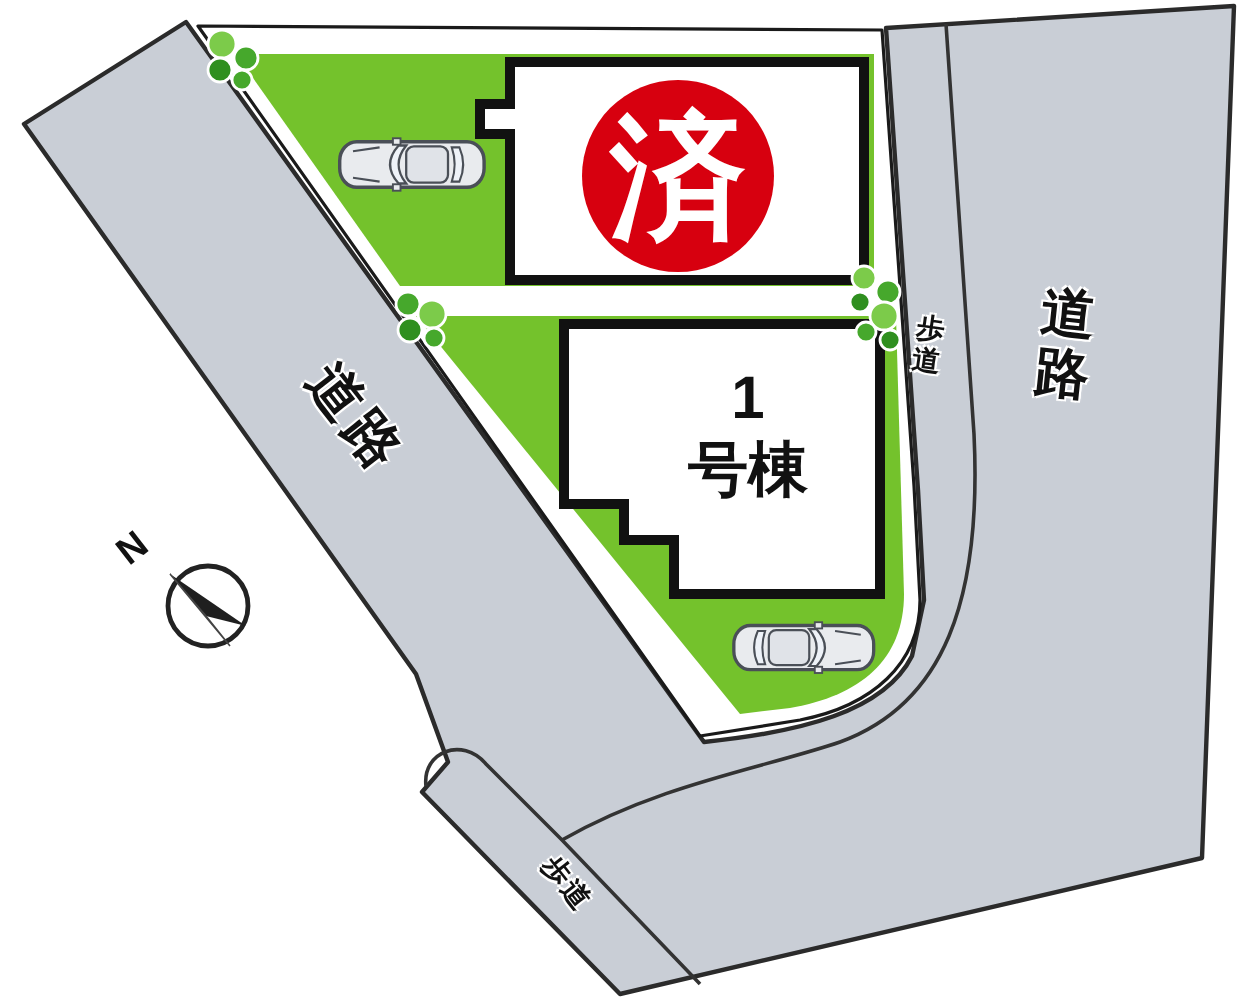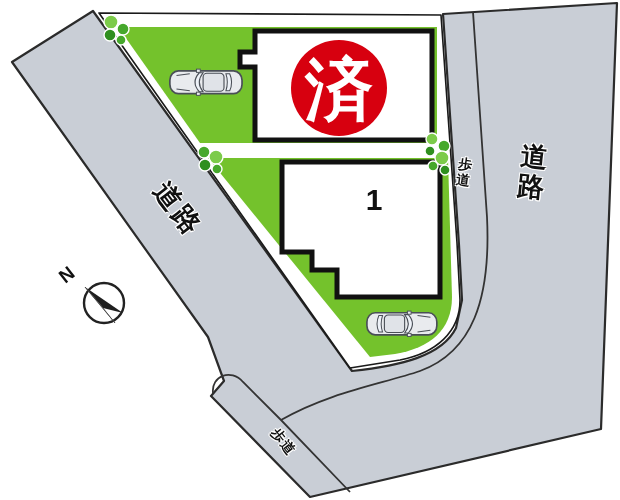--- a/index.html
+++ b/index.html
@@ -121,16 +121,17 @@
   <div class="label road-label vstack label-road-right">道路</div>
 
   <div class="label walk-label vstack label-walk-right">歩道</div>
 
   <div class="label walk-label label-walk-bottom">歩道</div>
 
   <div class="sold-mark">済</div>
 
   <div class="bldg1-label">
     <div>1</div>
+    <div>号棟</div>
   </div>
 
   <div class="north-label">N</div>
 </div>
 
 </body></html>

